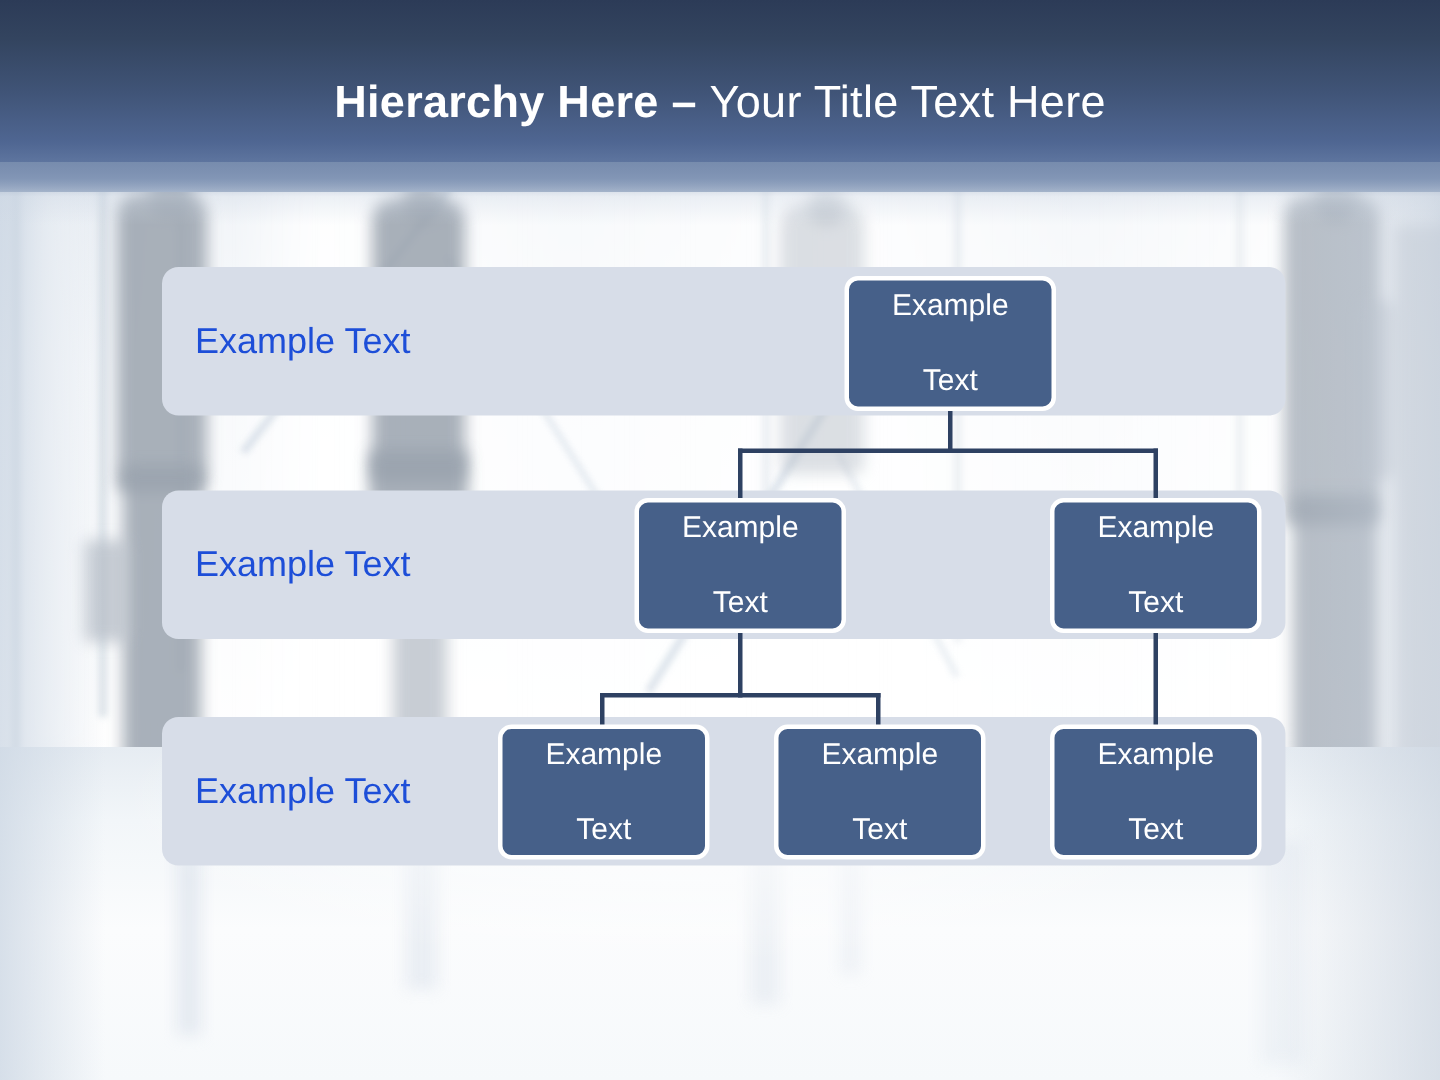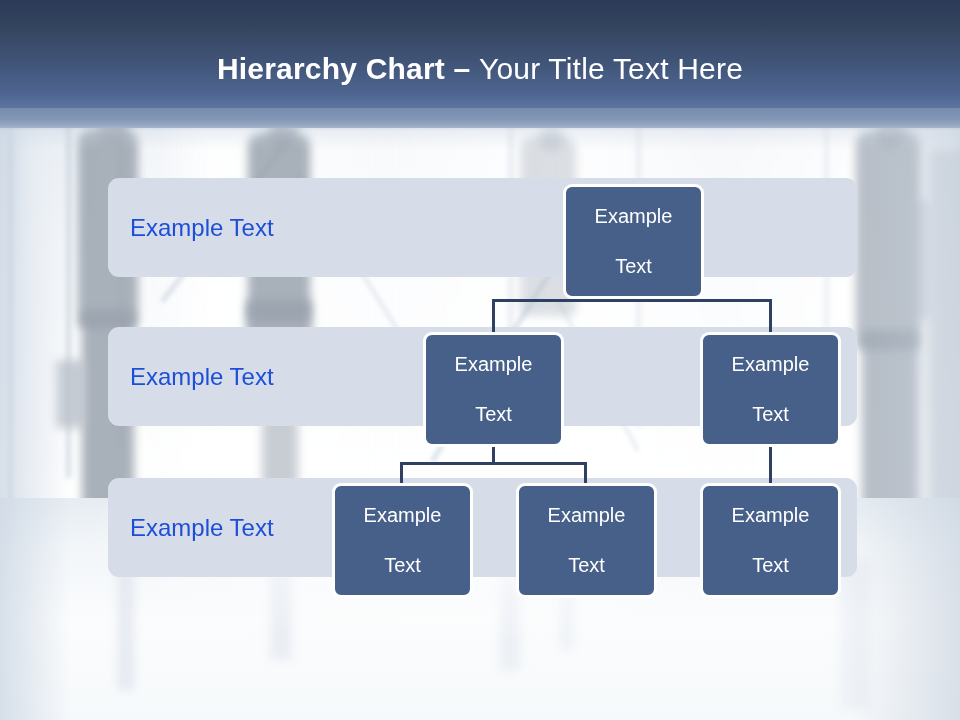--- a/index.html
+++ b/index.html
@@ -98,21 +98,21 @@
     font-size:24px; color:#1d4ed8; white-space:nowrap;
   }
 
   
   .conn { position:absolute; background:#2e4162; }
   .conn.v { width:3px; }
   .conn.h { height:3px; }
 
   
   .node {
-    position:absolute; width:141px; height:115px;
+    position:absolute; width:141px; height:90px;
     background:#466089;
     border:3px solid #ffffff;
     border-radius:9px;
     display:flex; align-items:center; justify-content:center;
     color:#ffffff; font-size:20px; line-height:25px; text-align:center;
     box-shadow:0 0 0 0 rgba(0,0,0,0);
   }
   .node span { display:block; padding:0 6px; }
 </style>
 </head>
@@ -163,21 +163,21 @@
     <div class="floor-streak" style="left:840px; top:560px; width:30px; height:150px; opacity:.5;"></div>
     <div class="floor-sheen"></div>
 
     <div class="edge-tint-l"></div>
     <div class="edge-tint-r"></div>
   </div>
 
   <div class="header"></div>
   <div class="header-fade"></div>
   <div class="title">
-    <span class="strong">Hierarchy Chart – </span><span class="light">Your Title Text Here</span>
+    <span class="strong">Hierarchy Here – </span><span class="light">Your Title Text Here</span>
   </div>
 
   <div class="band band-1">
     <div class="band-label">Example Text</div>
   </div>
   <div class="band band-2">
     <div class="band-label">Example Text</div>
   </div>
   <div class="band band-3">
     <div class="band-label">Example Text</div>

